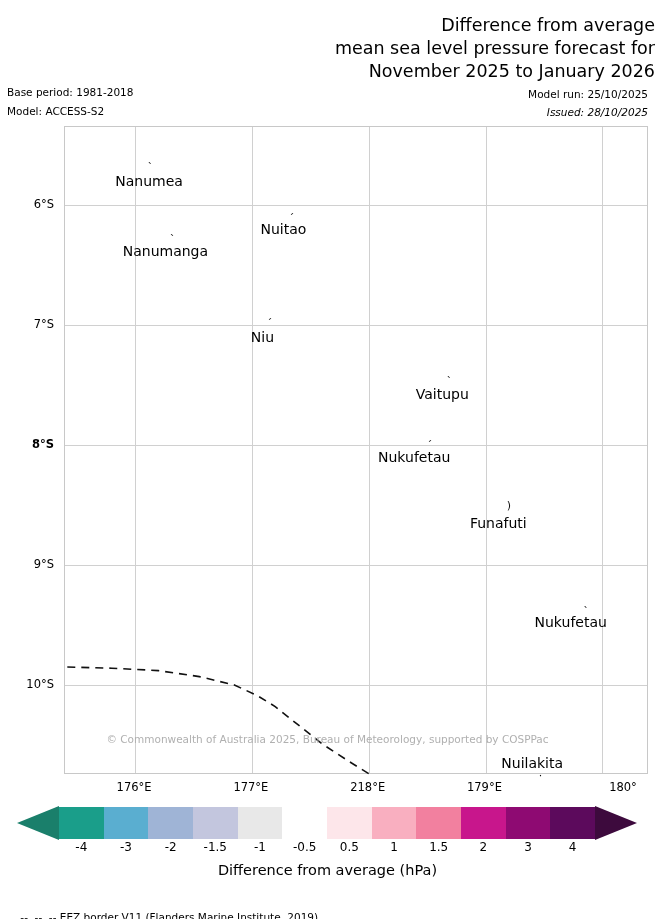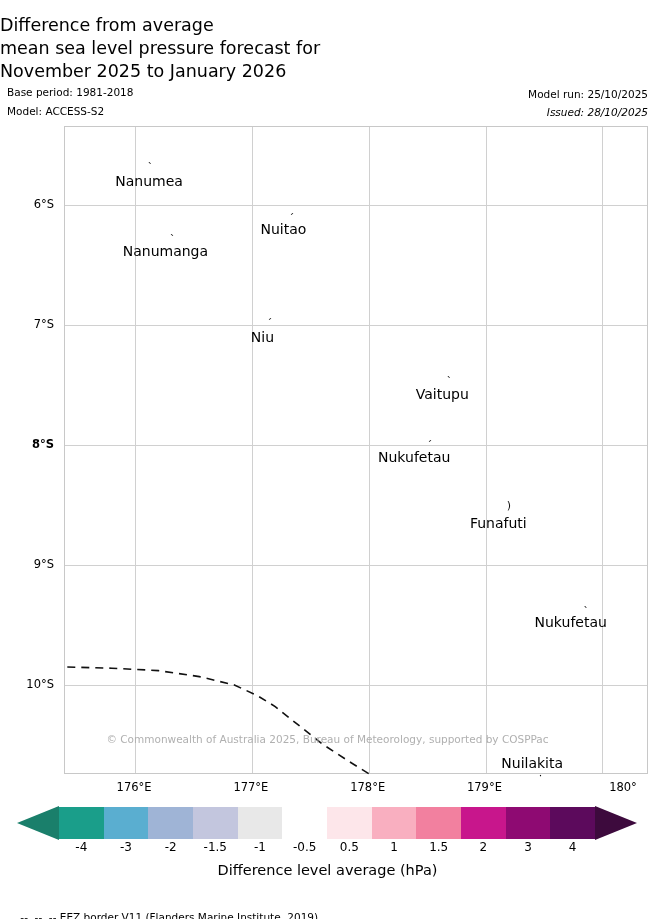--- a/index.html
+++ b/index.html
@@ -21,21 +21,21 @@
     width: 655px;
     height: 919px;
   }
 
   
   .title-block {
     position: absolute;
     left: 0;
     top: 14px;
     width: 655px;
-    text-align: left;
+    text-align: right;
     font-size: 17.5px;
     line-height: 23px;
     color: #000;
   }
   .title-line { display: block; white-space: pre; }
 
   
   .meta {
     position: absolute;
     font-size: 10.5px;
@@ -247,21 +247,21 @@
   <div id="ytick-labels">
       <div class="ytick-label" style="top: 204px;">6°S</div>
       <div class="ytick-label" style="top: 324px; text-align: right;">7°S</div>
       <div class="ytick-label" style="top: 444px; font-weight: bold;">8°S</div>
       <div class="ytick-label" style="top: 564px;">9°S</div>
       <div class="ytick-label" style="top: 684px;">10°S</div>
     </div>
   <div id="xtick-labels">
       <div class="xtick-label" style="left: 134.08px;">176°E</div>
       <div class="xtick-label" style="left: 250.88px;">177°E</div>
-      <div class="xtick-label" style="left: 367.68px;">178°E</div>
+      <div class="xtick-label" style="left: 367.68px;">218°E</div>
       <div class="xtick-label" style="left: 484.48px;">179°E</div>
       <div class="xtick-label" style="left: 623px;">180°</div>
     </div>
 
   <div class="credit">© Commonwealth of Australia 2025, Bureau of Meteorology, supported by COSPPac</div>
 
   <div id="colorbar-wrap">
     <div class="cb-arrow cb-arrow-left" id="cb-arrow-left" style="border-right-color: rgb(26, 127, 107);"></div>
     <div class="cb-cells" id="cb-cells">
         <div class="cb-cell" style="background: rgb(26, 158, 138);"></div>
@@ -286,19 +286,19 @@
       <div class="cb-tick" style="left: 215.3px;">-1.5</div>
       <div class="cb-tick" style="left: 260px;">-1</div>
       <div class="cb-tick" style="left: 304.7px;">-0.5</div>
       <div class="cb-tick" style="left: 349.3px;">0.5</div>
       <div class="cb-tick" style="left: 394px;">1</div>
       <div class="cb-tick" style="left: 438.7px;">1.5</div>
       <div class="cb-tick" style="left: 483.3px;">2</div>
       <div class="cb-tick" style="left: 528px;">3</div>
       <div class="cb-tick" style="left: 572.7px;">4</div>
     </div>
-  <div class="cb-axis-label">Difference level average (hPa)</div>
+  <div class="cb-axis-label">Difference from average (hPa)</div>
 
   <div class="footer">
     <span>--  --  -- EEZ border V11 (Flanders Marine Institute, 2019).</span>
   </div>
 
 </div>
 
 </body></html>

